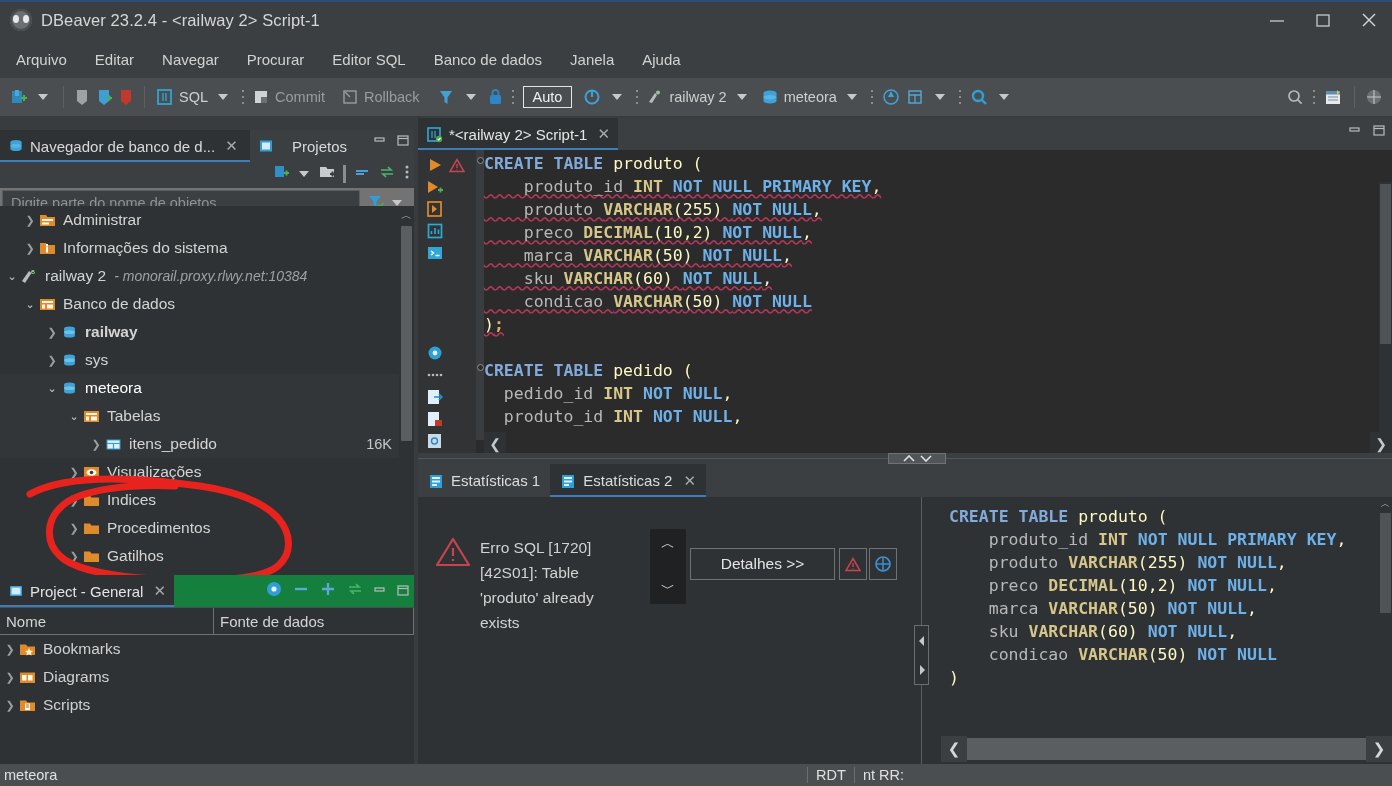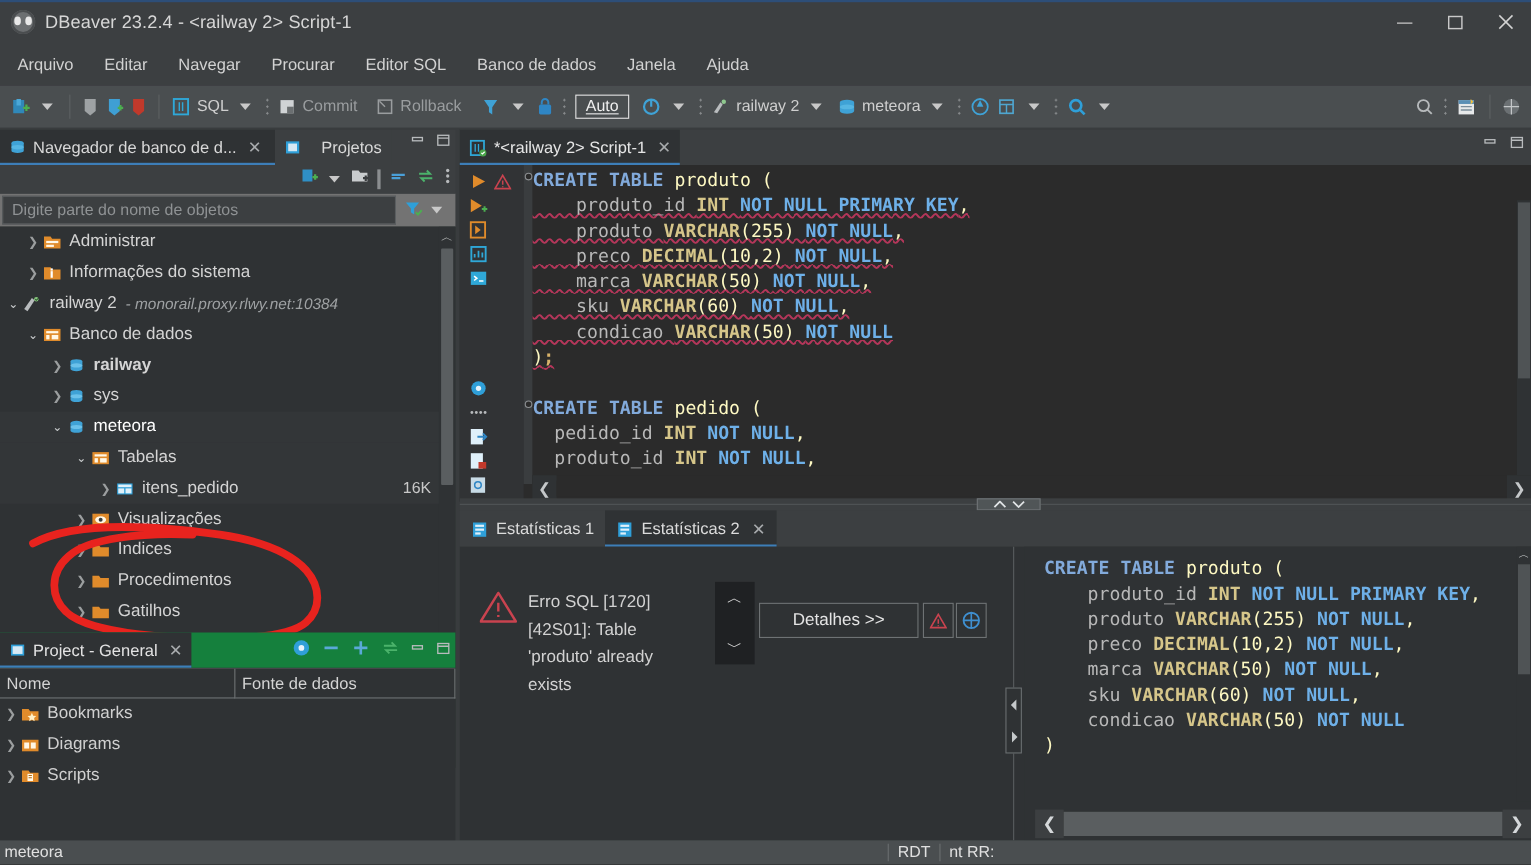--- a/index.html
+++ b/index.html
@@ -50,27 +50,27 @@
   .tb-dots { width:4px; height:18px; flex:none; margin:0 5px;
     background-image:radial-gradient(circle, #8a8d8f 1px, transparent 1px);
     background-size:4px 6px; background-repeat:repeat-y; }
   .tb-item { display:flex; align-items:center; height:30px; padding:0 2px; flex:none; }
   .tb-label { font-size:14.5px; color:#cfcfcf; margin-left:5px; white-space:nowrap; }
   .tb-label.dim { color:#9a9d9f; }
   .caret { width:0; height:0; border-left:5px solid transparent; border-right:5px solid transparent;
     border-top:6px solid #c8c8c8; margin:0 8px; flex:none; }
   .auto-box {
     border:1.6px solid #e4e4e4; padding:2px 9px; margin-left:3px;
-    font-size:14.5px; color:#f0f0f0; text-decoration:underline; text-underline-offset:2px;
+    font-size:14.5px; color:#f0f0f0; text-underline-offset:2px;
   }
   .tb-right { position:absolute; right:6px; top:0; height:38px; display:flex; align-items:center; }
 
   
   .left-col { position:absolute; left:0; top:118px; width:414px; height:580px; }
-  .tabstrip { height:32px; display:flex; align-items:flex-start; background:#3c3f41; position:relative; }
+  .tabstrip { height:32px; display:flex; align-items:flex-start; background:#3c3f41; position:relative;margin-top:12px; }
   .ptab {
     height:32px; display:flex; align-items:center; gap:6px; padding:0 9px 0 8px;
     font-size:15px; color:#d9d9d9; background:#2f3234; position:relative;
   }
   .ptab.active { background:#2f3234; }
   .ptab.active::after { content:""; position:absolute; left:0; bottom:0; width:100%; height:2px; background:#3d7eb8; }
   .ptab.inactive { background:#3c3f41; color:#d9d9d9;gap:18px; }
   .tab-close { font-size:15px; color:#a8abad; margin-left:4px; }
   .panel-minmax { position:absolute; right:4px; top:2px; display:flex; gap:9px; align-items:center; }
 

